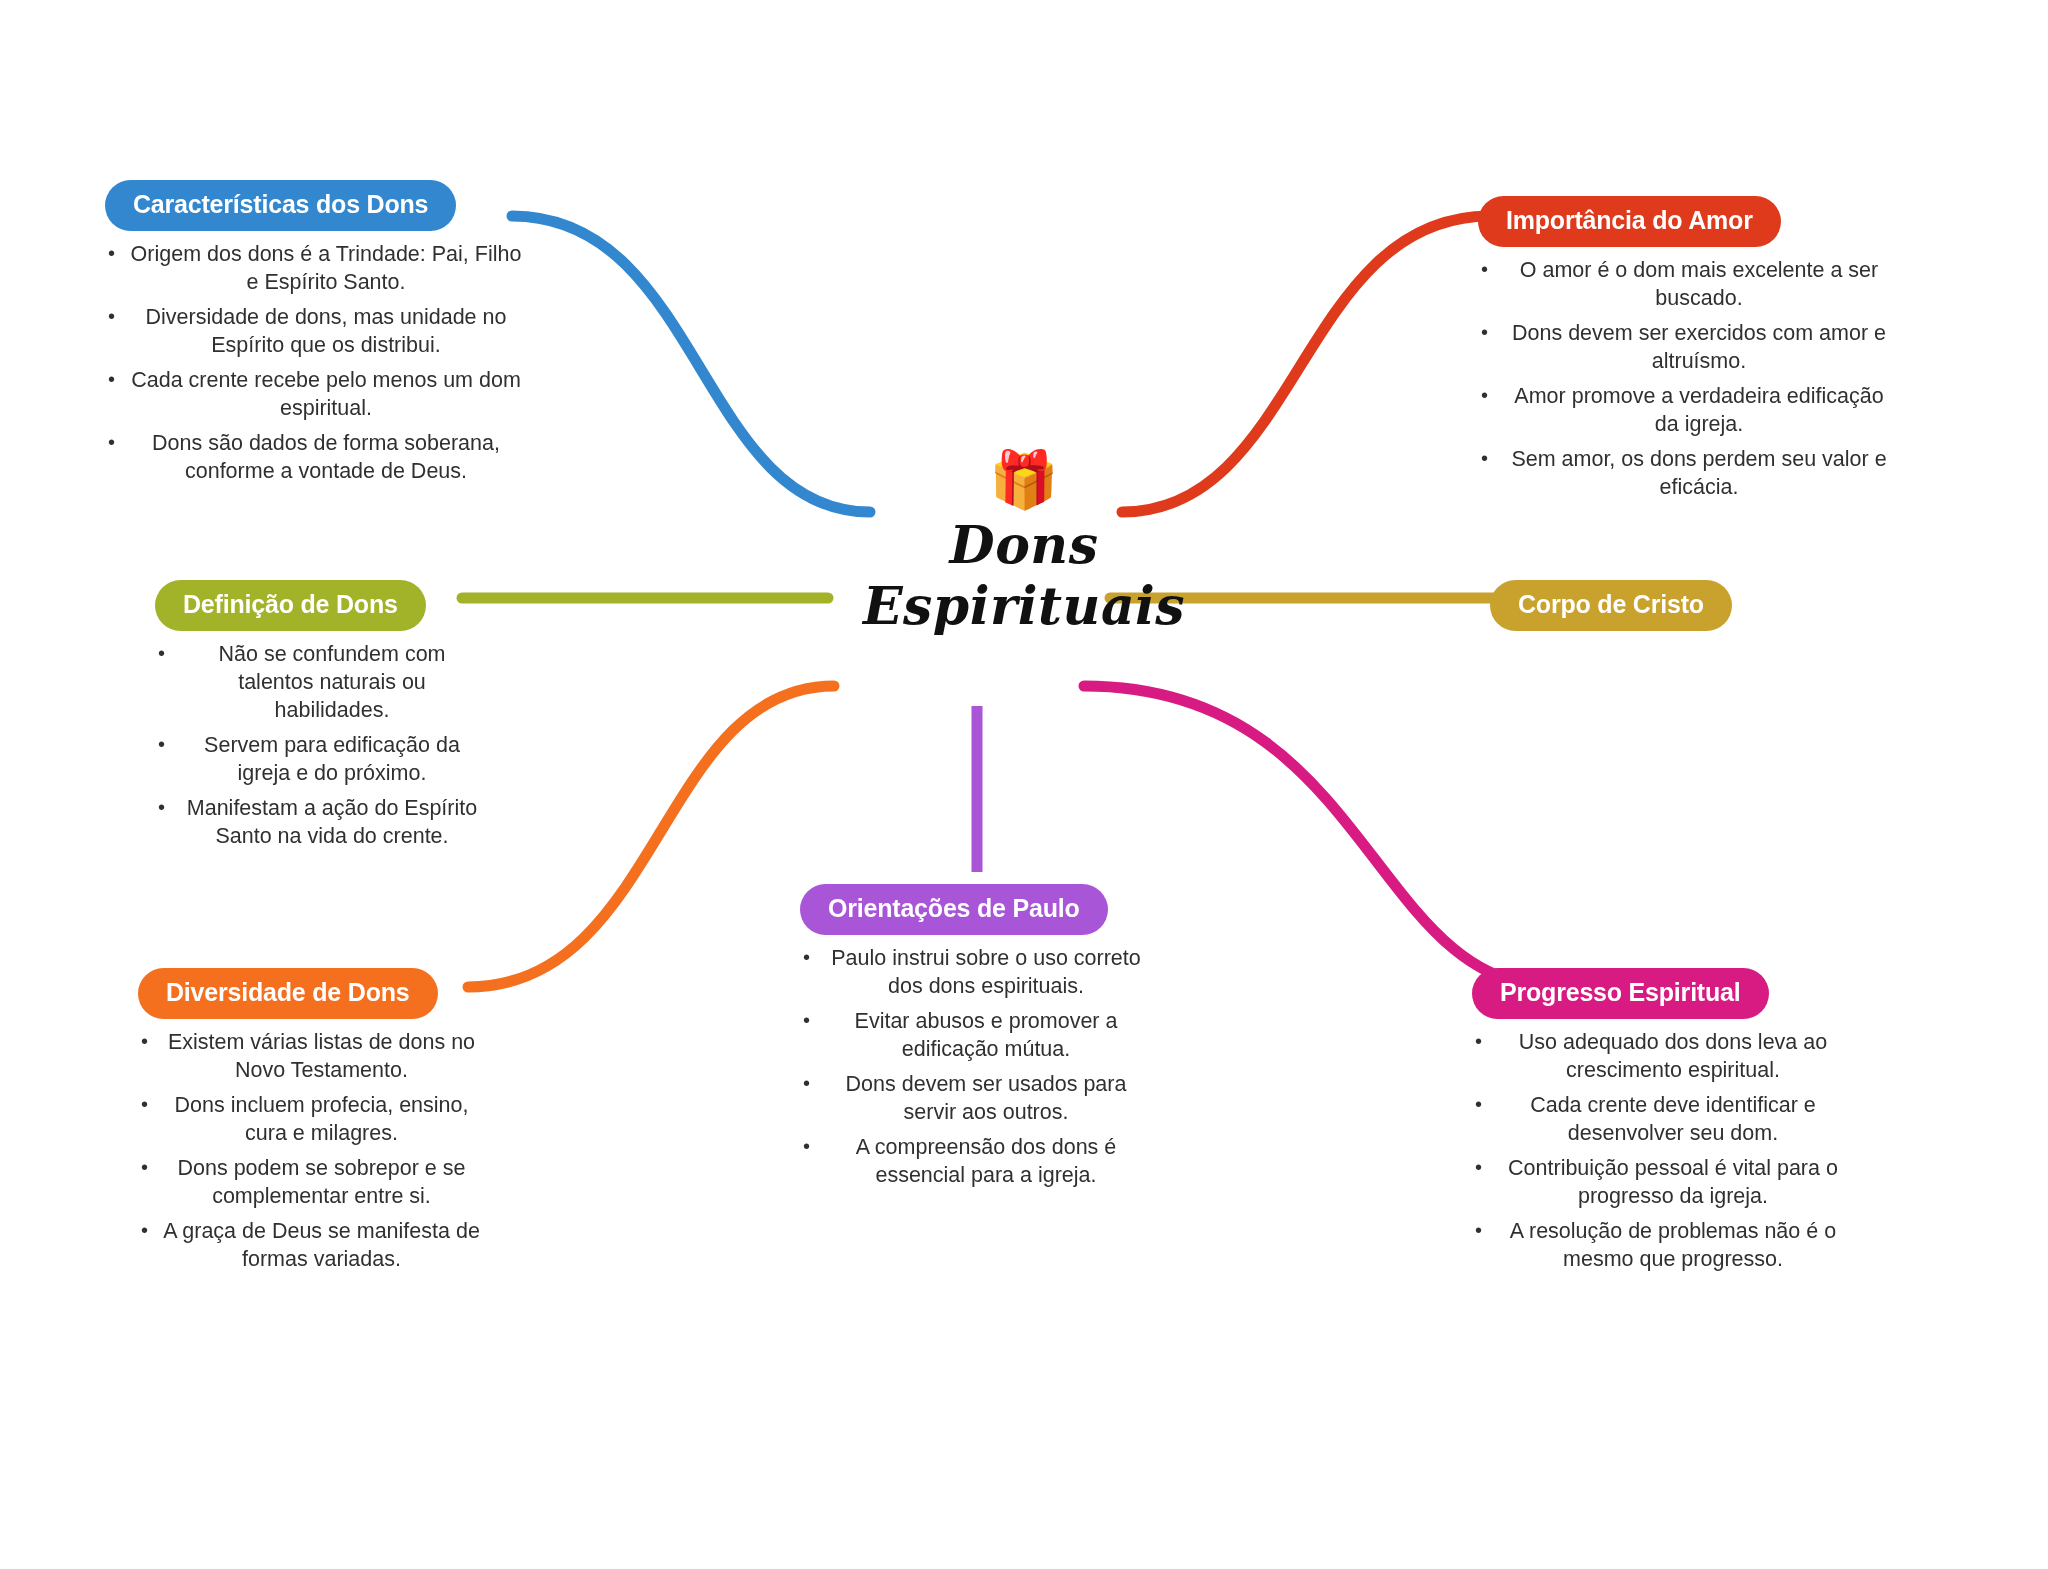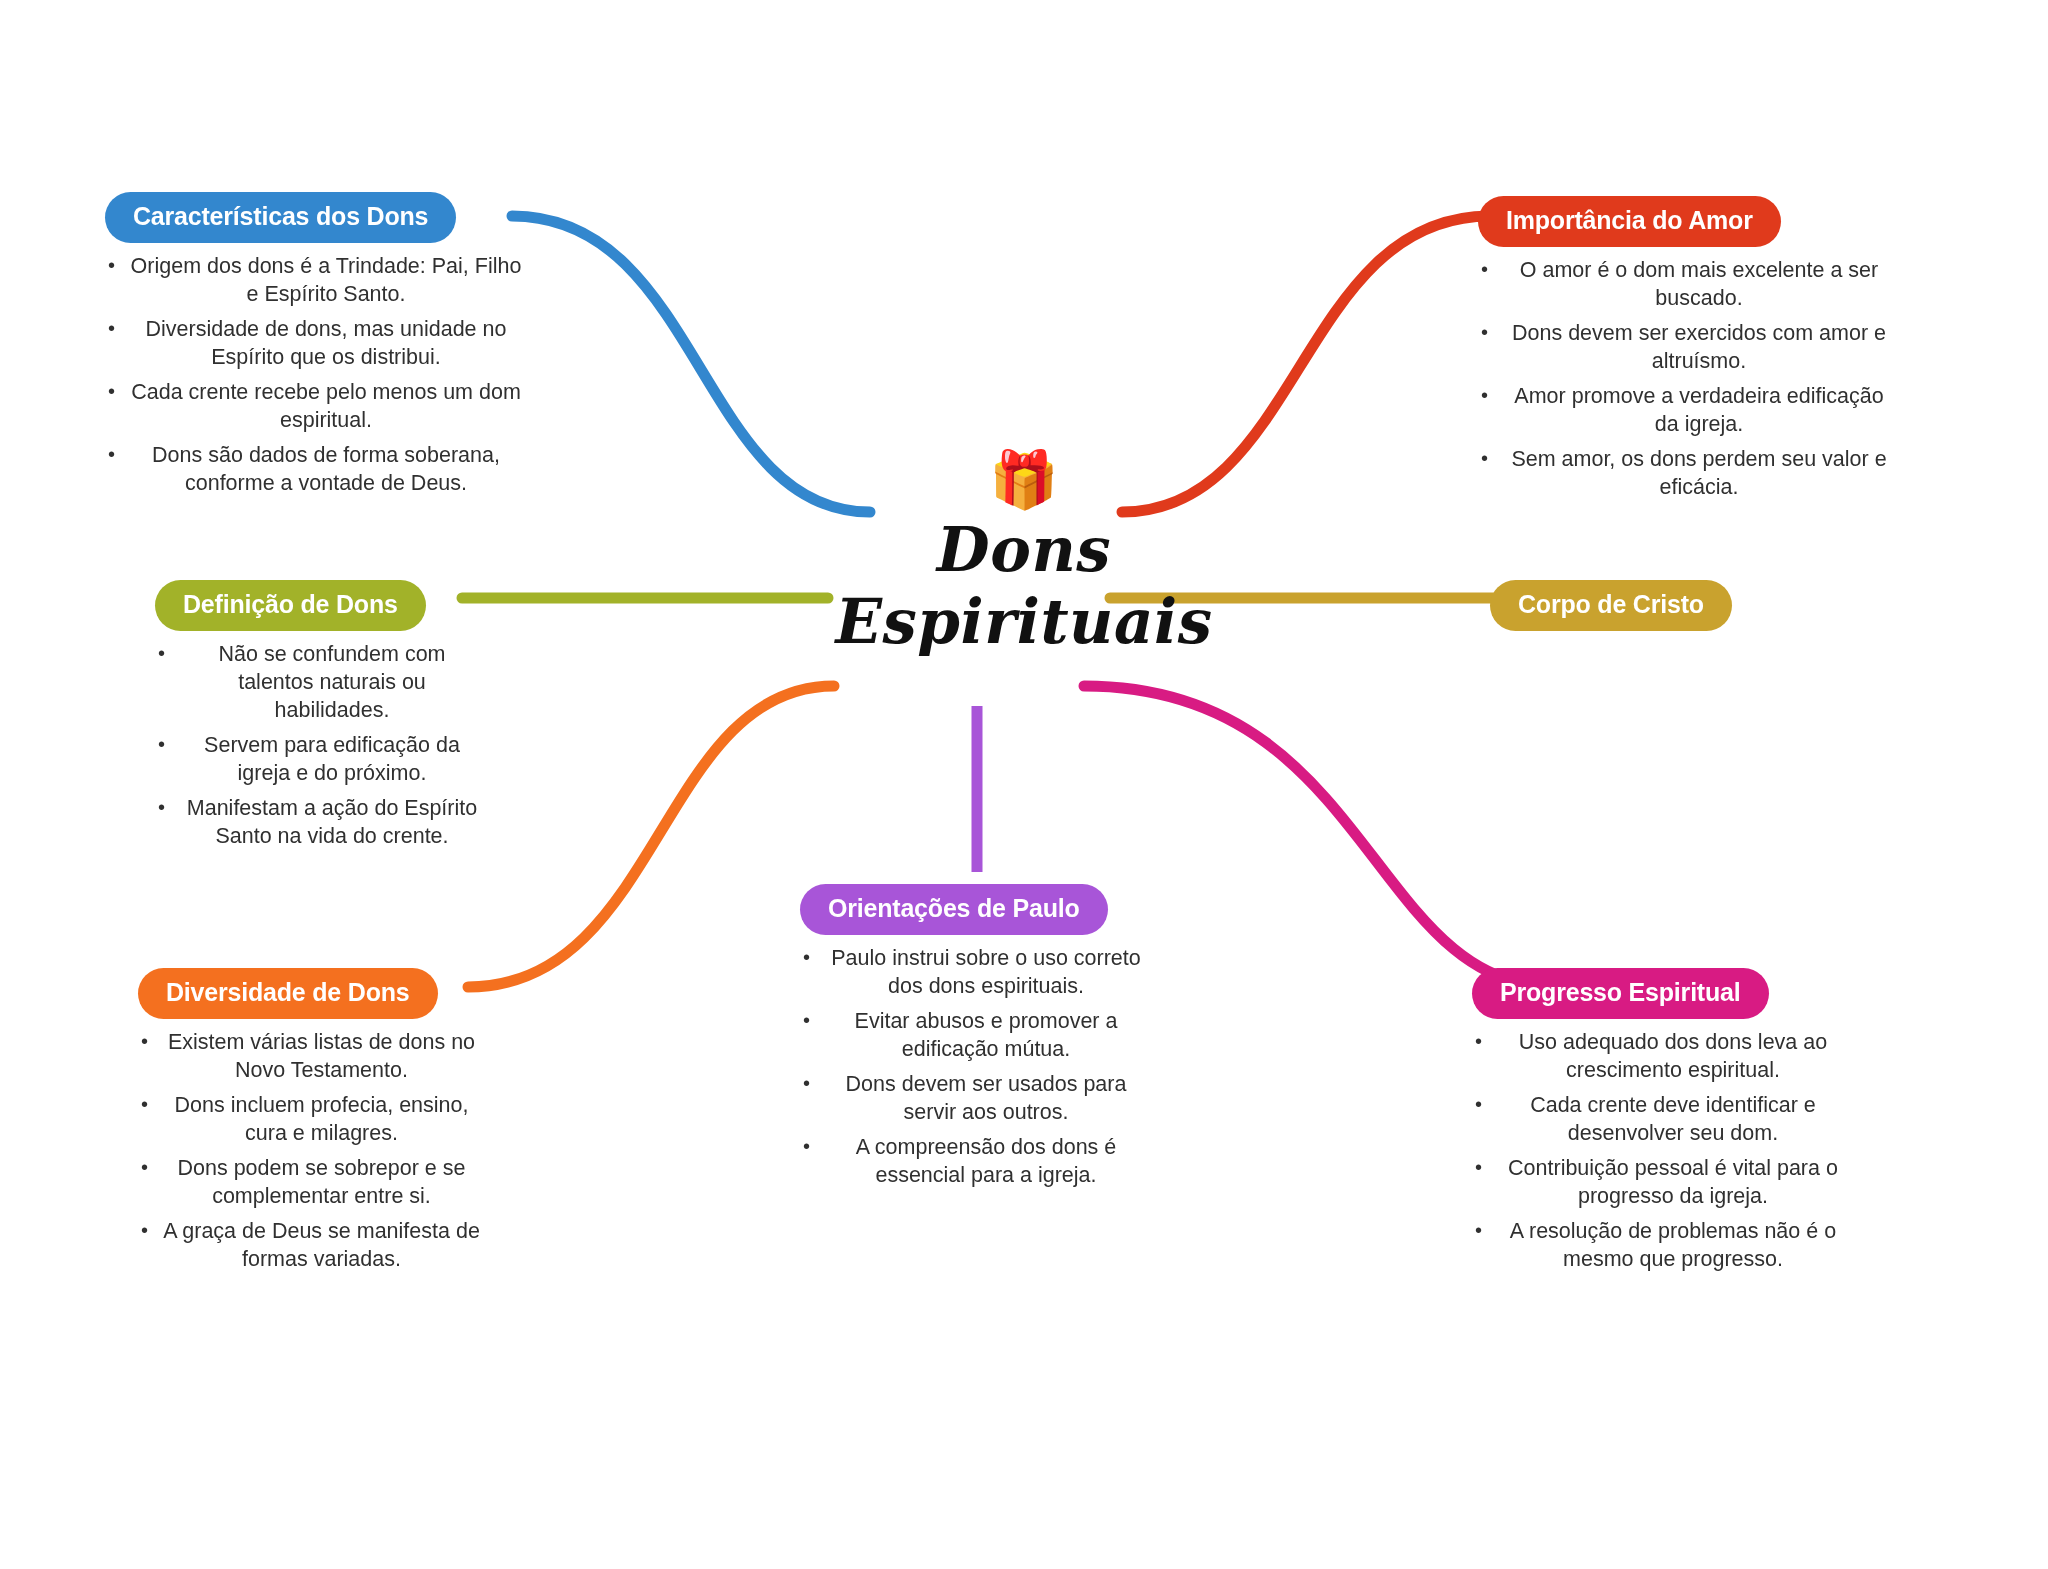--- a/index.html
+++ b/index.html
@@ -44,21 +44,21 @@
   .center-icon {
     font-size: 56px;
     line-height: 1;
     display: block;
     margin: 0 auto 6px auto;
   }
   .center-title {
     font-family: "DejaVu Serif", "Liberation Serif", serif;
     font-style: italic;
     font-weight: 700;
-    font-size: 61px;
+    font-size: 52px;
     line-height: 1.18;
     color: #111111;
     letter-spacing: 0.5px;
     white-space: pre-line;
   }
 
   
   .branch {
     position: absolute;
     z-index: 2;
@@ -94,21 +94,21 @@
     content: "\2022";
     position: absolute;
     left: 3px;
     top: -1px;
     font-size: 20px;
     color: #303030;
     line-height: 1.35;
   }
 
   
-  #branch-caracteristicas { left: 105px;  top: 192px;  width: 420px; }
+  #branch-caracteristicas { left: 105px;  top: 180px;  width: 420px; }
   #branch-importancia     { left: 1478px; top: 196px;  width: 420px; }
   #branch-definicao       { left: 155px;  top: 580px;  width: 330px; }
   #branch-corpo           { left: 1490px; top: 580px;  width: 360px; }
   #branch-diversidade     { left: 138px;  top: 968px;  width: 345px; }
   #branch-orientacoes     { left: 800px;  top: 884px;  width: 350px; }
   #branch-progresso       { left: 1472px; top: 968px;  width: 380px; }
 
   #branch-definicao ul.points li,
   #branch-corpo ul.points li { padding-left: 24px; }
 </style>

